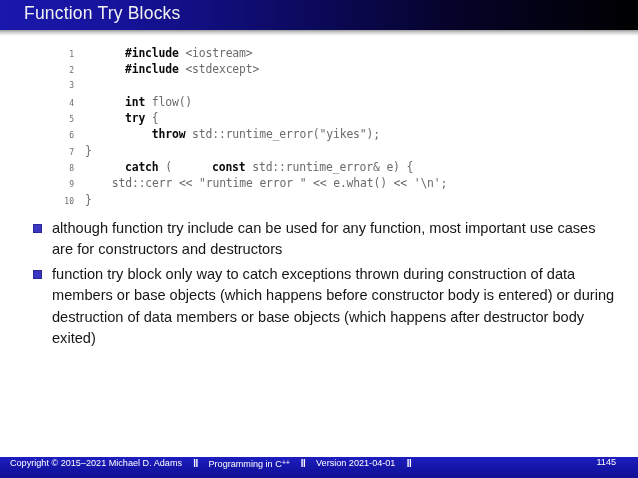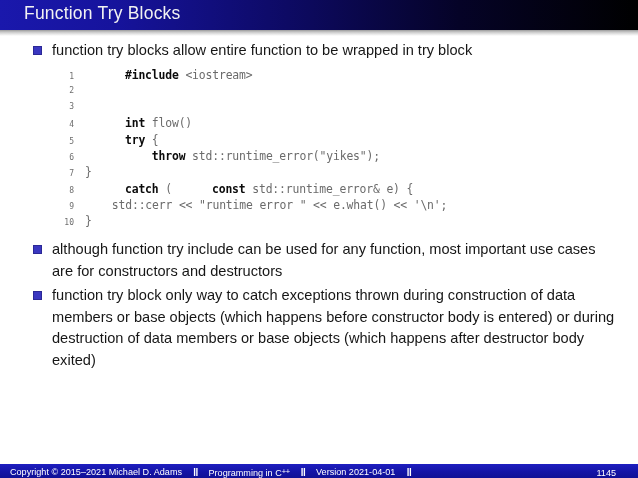--- a/index.html
+++ b/index.html
@@ -113,25 +113,25 @@
     font-weight: bold;
     margin-left: 40px;
   }
 
   
   .footer {
     position: absolute;
     left: 0;
     bottom: 0;
     width: 638px;
-    height: 14px;
+    height: 21px;
     background: #1a1ab0;
     background: linear-gradient(to bottom, #1e1ec0 0%, #1414a6 55%, #101096 100%);
     display: flex;
-    align-items: flex-end;
+    align-items: flex-start;
     color: #ffffff;
     font-size: 9.1px;
   }
   .footer-left {
     display: flex;
     align-items: center;
     padding-left: 10px;
     white-space: nowrap;
   }
   .footer-sep {
@@ -159,30 +159,26 @@
 
 <div class="slide">
 
   <div class="header">
     <div class="header-title">Function Try Blocks</div>
   </div>
   <div class="header-underline"></div>
 
   <div class="content">
 
-    <div class="bullet-item">
-      <span class="bullet-square"></span>
-      <span class="bullet-text">function try blocks allow entire function to be wrapped in try block</span>
-    </div>
 
 
 
     <div class="code-block" id="code-block">
         <div class="code-line"><span class="ln">1</span><span class="code-text"><span class="kw">#include</span><span> &lt;iostream&gt;</span></span></div>
-        <div class="code-line"><span class="ln">2</span></div>
+        <div class="code-line"><span class="ln">2</span><span class="code-text"><span class="kw">#include</span><span> &lt;stdexcept&gt;</span></span></div>
         <div class="code-line"><span class="ln">3</span><span class="code-text"><span></span></span></div>
         <div class="code-line"><span class="ln">4</span><span class="code-text"><span class="kw">int</span><span> flow()</span></span></div>
         <div class="code-line"><span class="ln">5</span><span class="code-text"><span class="kw">try</span><span> {</span></span></div>
         <div class="code-line"><span class="ln">6</span><span class="code-text"><span>    </span><span class="kw">throw</span><span> std::runtime_error("yikes");</span></span></div>
         <div class="code-line"><span class="ln">7</span><span class="code-text"><span>}</span></span></div>
         <div class="code-line"><span class="ln">8</span><span class="code-text"><span class="kw">catch</span><span> (</span><span class="kw">const</span><span> std::runtime_error&amp; e) {</span></span></div>
         <div class="code-line"><span class="ln">9</span><span class="code-text"><span>    std::cerr &lt;&lt; "runtime error " &lt;&lt; e.what() &lt;&lt; '\n';</span></span></div>
         <div class="code-line"><span class="ln">10</span><span class="code-text"><span>}</span></span></div>
       </div>
 

